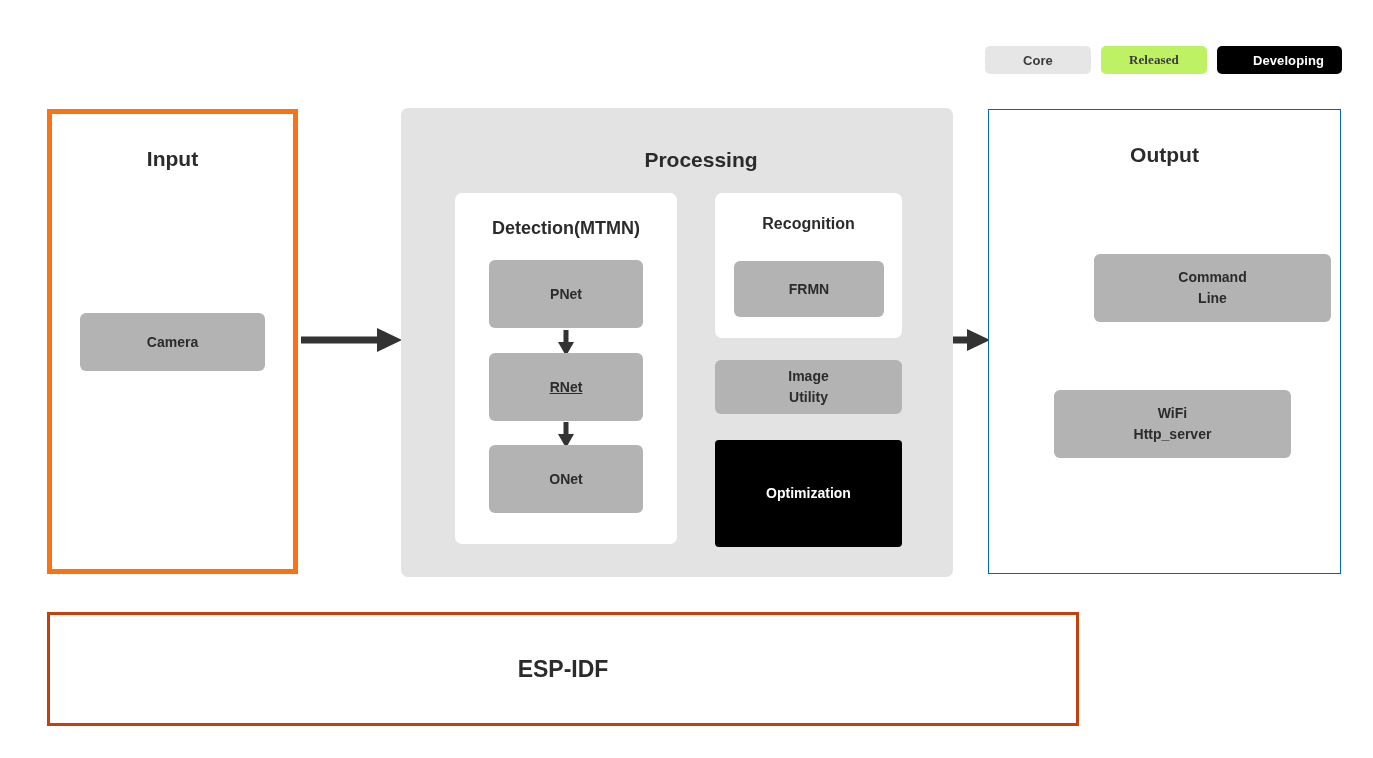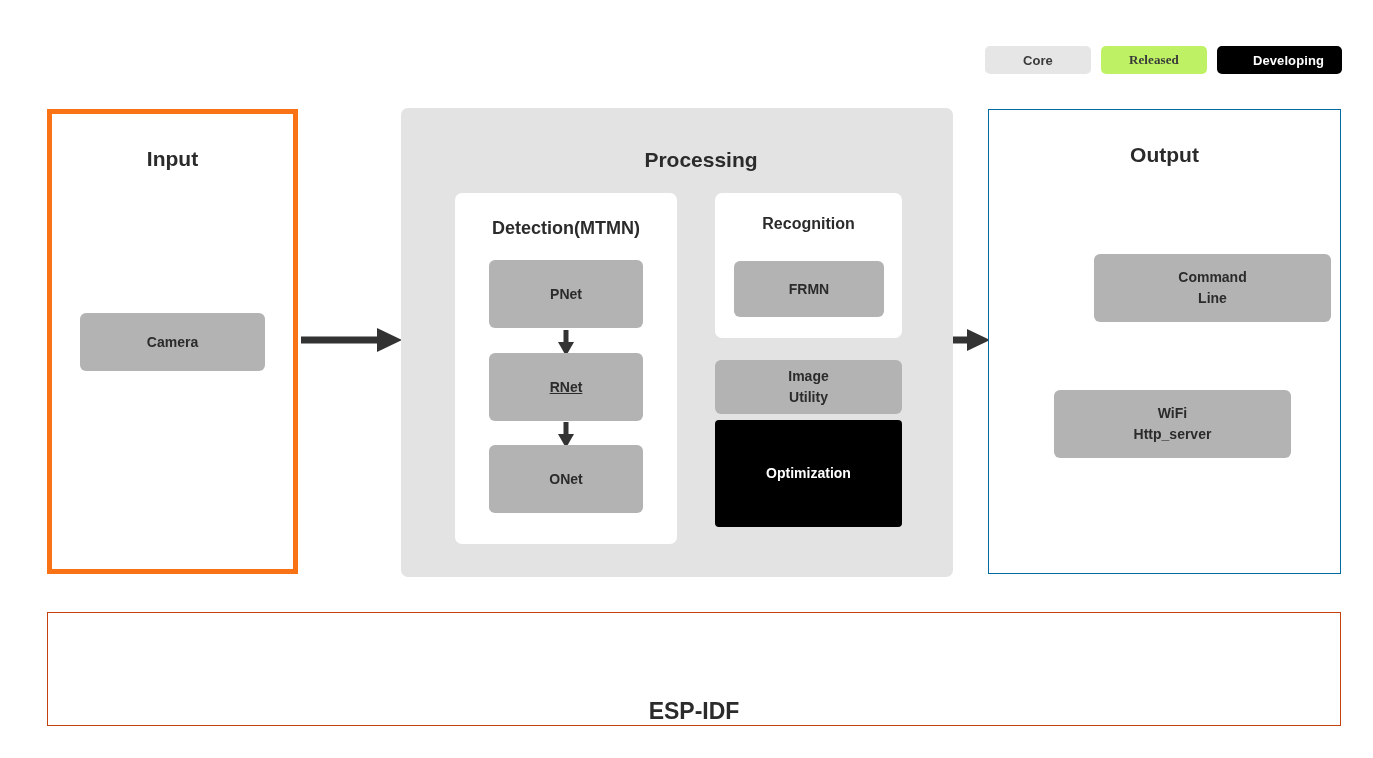--- a/index.html
+++ b/index.html
@@ -139,45 +139,45 @@
   .card-recognition {
     left: 715px;
     top: 193px;
     width: 187px;
     height: 145px;
   }
   .card-recognition .subcard-title { margin-top: 22px; font-size: 16px; }
 
   .node-frmn { left: 734px; top: 261px; width: 150px; height: 56px; }
   .node-image-utility { left: 715px; top: 360px; width: 187px; height: 54px; }
-  .node-optimization  { left: 715px; top: 420px; width: 187px; height: 107px; border-radius: 4px; }
+  .node-optimization  { left: 715px; top: 440px; width: 187px; height: 107px; border-radius: 4px; }
 
   
   .node-command-line { left: 1054px; top: 254px; width: 237px; height: 68px; margin-left: 40px; }
   .node-wifi         { left: 1054px; top: 390px; width: 237px; height: 68px; }
 
   
   .h-arrow {
     position: absolute;
   }
   .arrow-in-to-proc { left: 301px; top: 324px; width: 101px; height: 32px; }
   .arrow-proc-to-out { left: 953px; top: 326px; width: 37px; height: 28px; }
 
   
   .footer-bar {
     position: absolute;
     left: 47px;
     top: 612px;
-    width: 1294px;
+    width: 1032px;
     height: 114px;
     background: #ffffff;
-    border: 1px solid #c2410c;
-    box-sizing: border-box;
-    display: flex;
-    align-items: flex-end;
+    border: 3px solid #c2410c;
+    box-sizing: border-box;
+    display: flex;
+    align-items: center;
     justify-content: center;
   }
   .footer-label {
     font-size: 23px;
     font-weight: bold;
     color: #2b2b2b;
   }
 </style>
 </head>
 <body>

